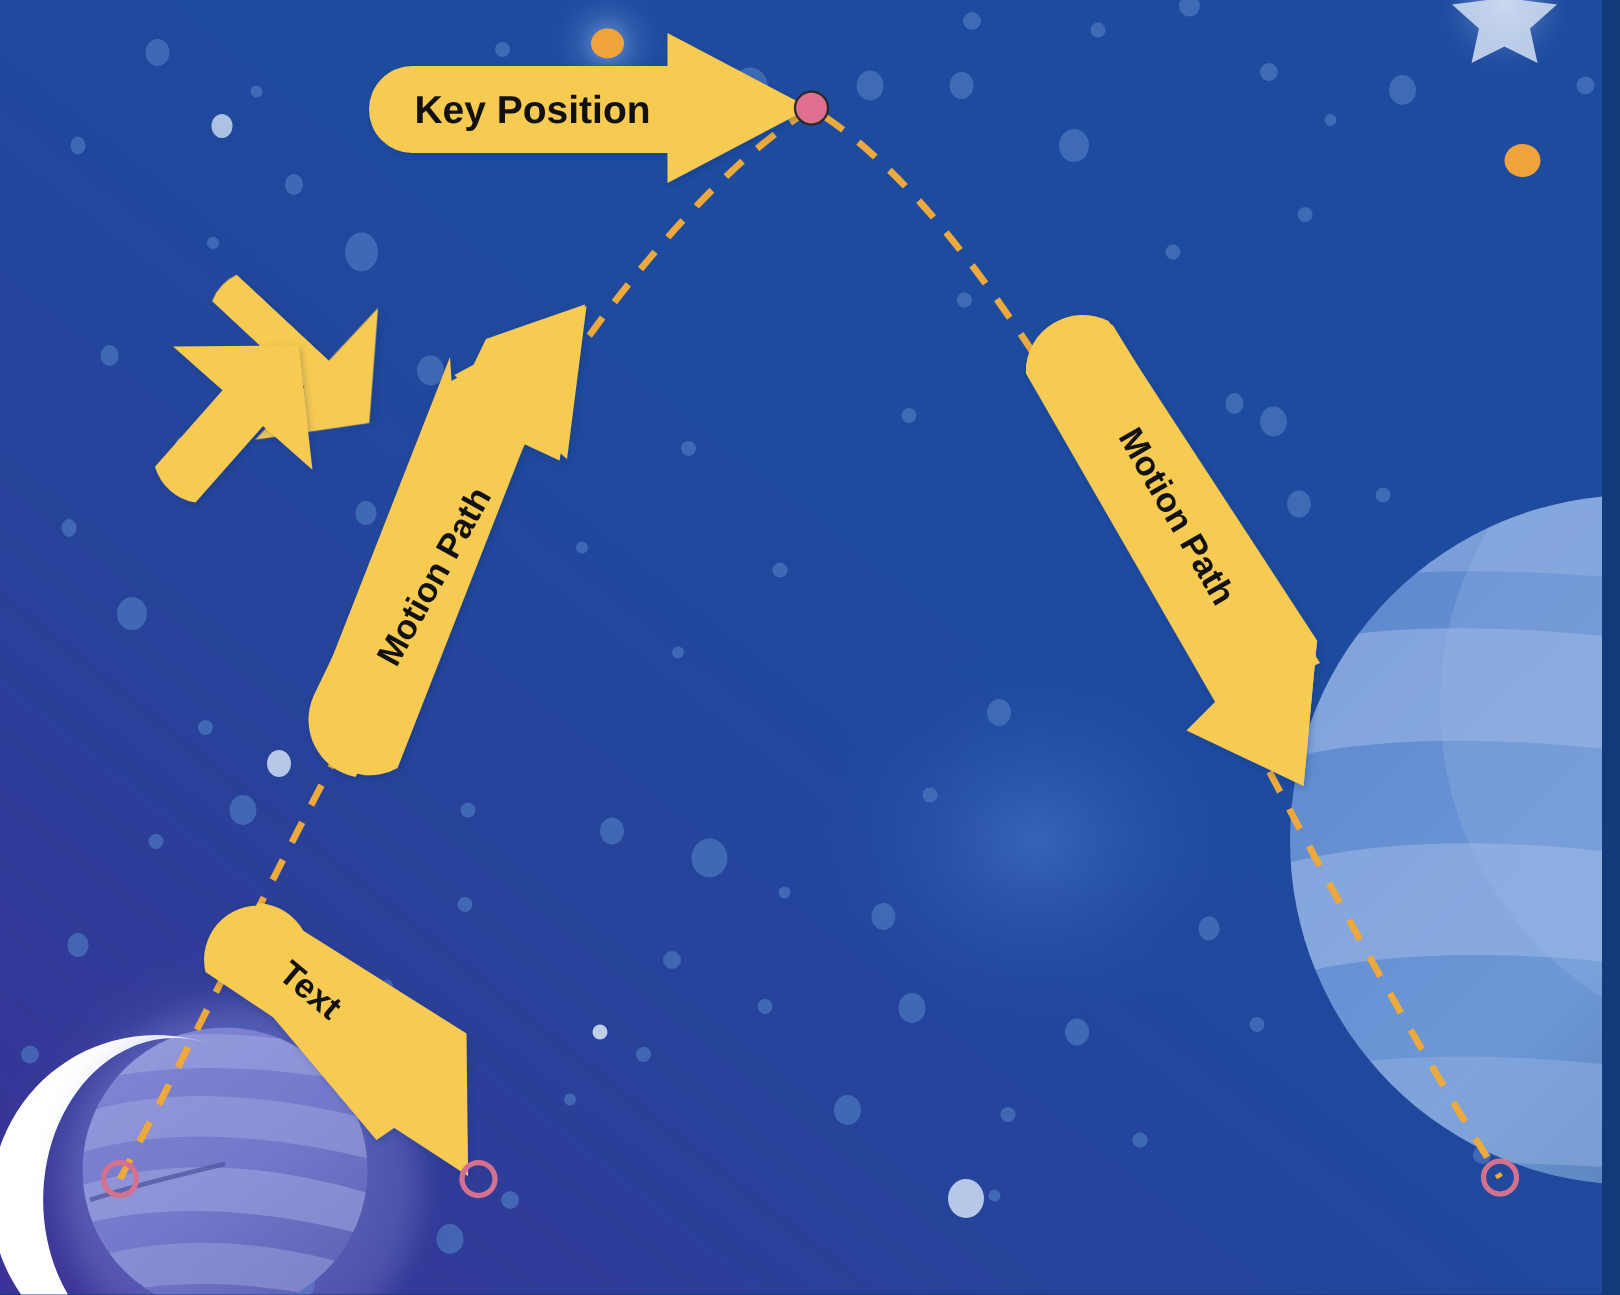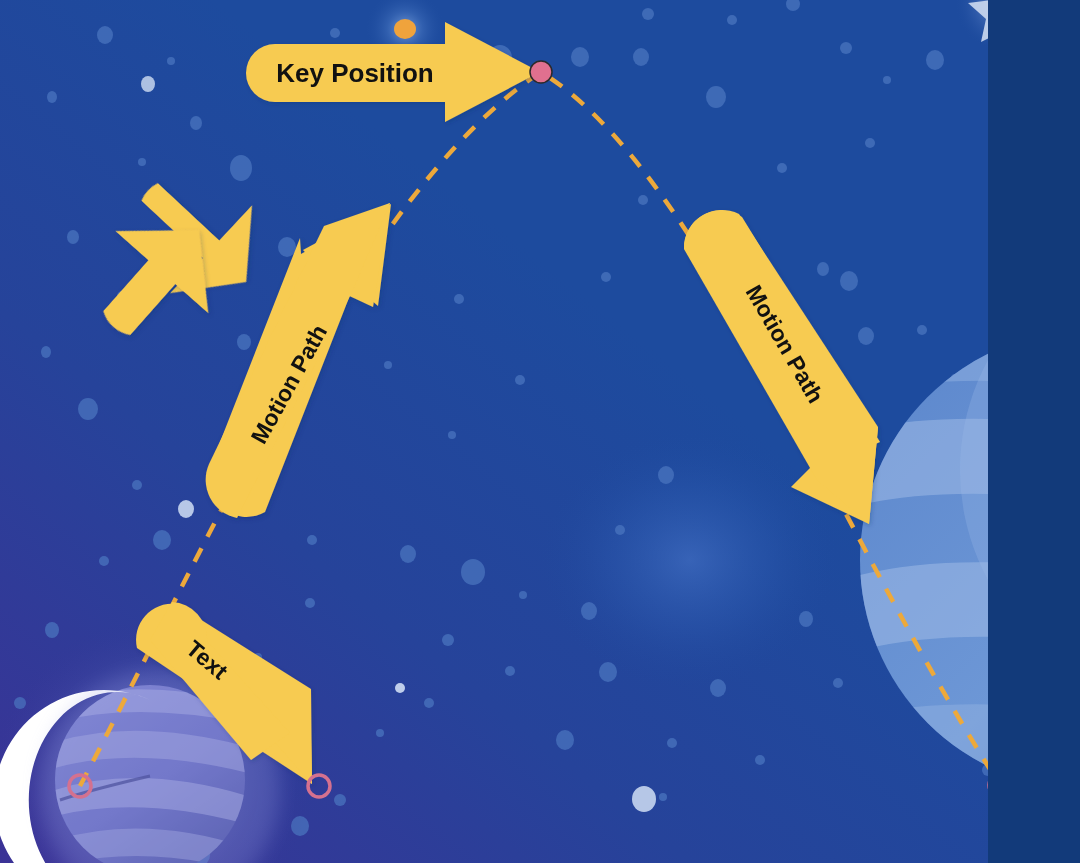--- a/index.html
+++ b/index.html
@@ -2,21 +2,21 @@
 <html><head>
 <meta charset="utf-8">
 <style>
   html, body {
     margin: 0;
     padding: 0;
     background: #123a7a;
   }
   #stage {
     position: relative;
-    width: 988px;
+    width: 1068px;
     height: 863px;
     overflow: hidden;
     font-family: "Liberation Sans", sans-serif;
   }
   #stage svg.layer {
     position: absolute;
     left: 0;
     top: 0;
     width: 1080px;
     height: 863px;

